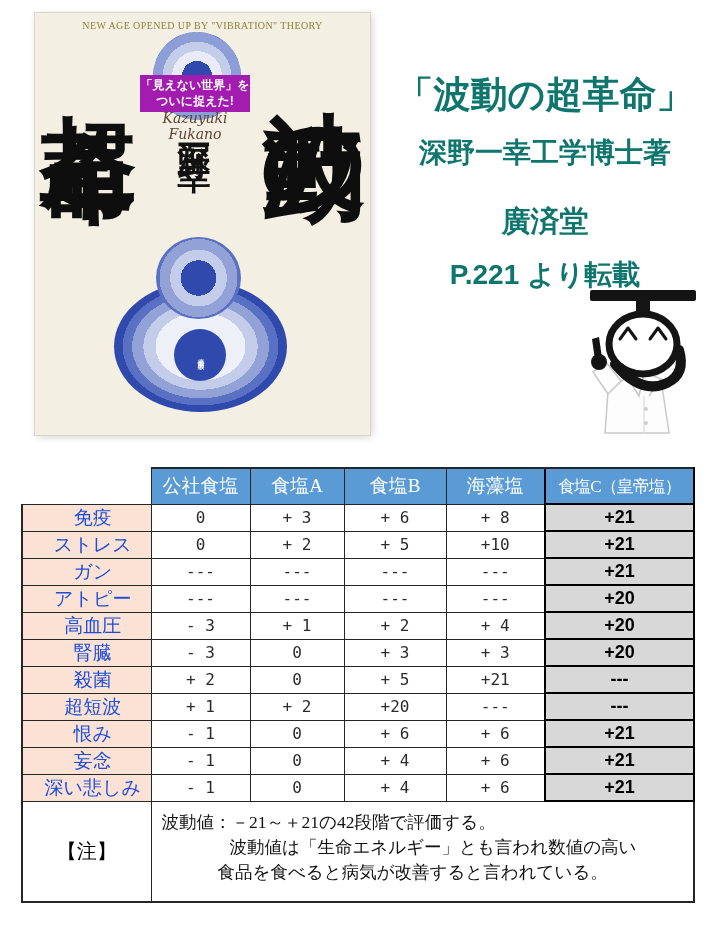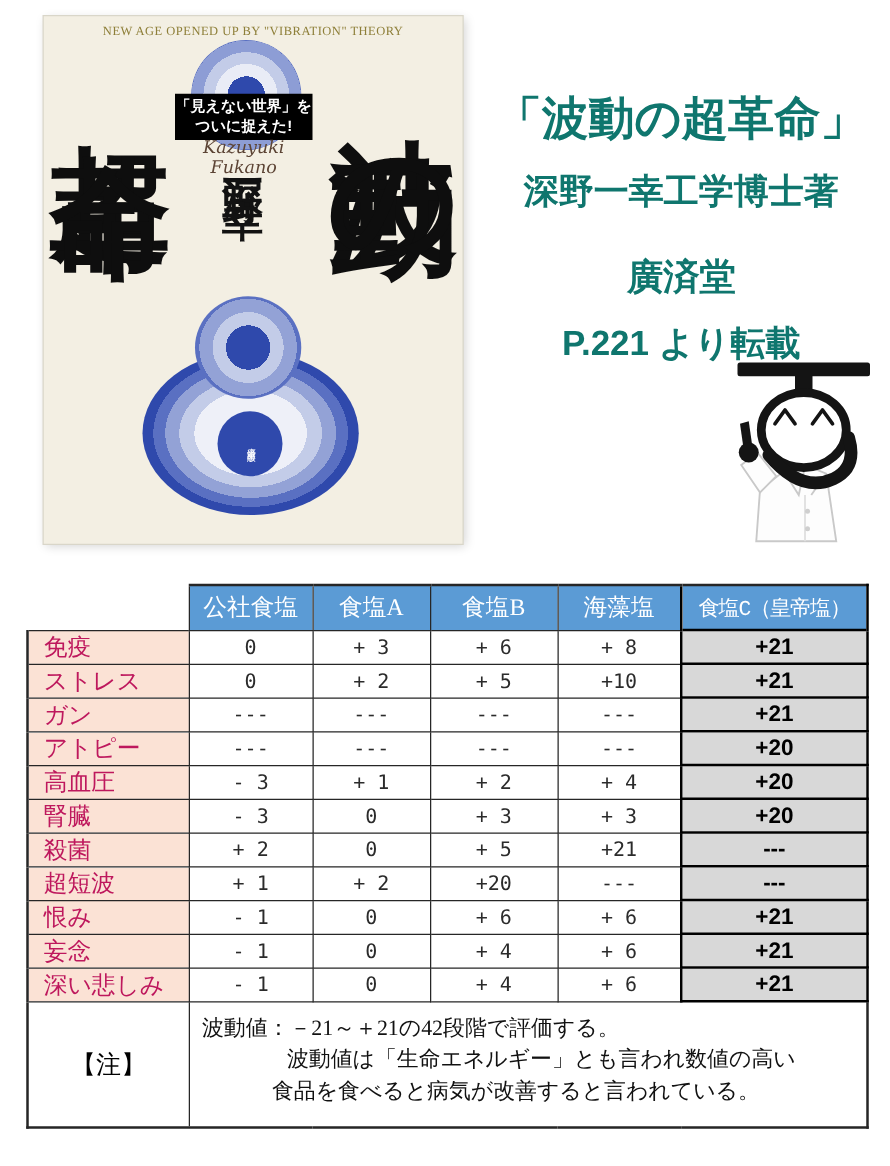--- a/index.html
+++ b/index.html
@@ -11,21 +11,21 @@
          box-shadow:0 0 0 1px #d9d6c9,2px 2px 8px rgba(0,0,0,.18);}
   .cover-caption{position:absolute;top:7px;left:0;right:0;text-align:center;
          font-family:"Liberation Serif",serif;font-weight:normal;font-size:10px;
          letter-spacing:.4px;color:#8e7f39;white-space:nowrap;}
   .kanji{writing-mode:vertical-rl;text-orientation:upright;line-height:1;color:#0e0e0e;
          font-family:"DejaVu Serif","Liberation Serif",serif;font-weight:900;z-index:3;position:absolute;}
   .kanji-right{right:2px;top:14px;font-size:103px;letter-spacing:16px;}
   .kanji-left{left:6px;top:24px;font-size:97px;letter-spacing:8px;}
   .arc{position:absolute;left:118px;top:19px;width:88px;height:88px;border-radius:50%;z-index:1;
        background:radial-gradient(circle,#2f49ac 0 24%,#e9ecf6 24% 40%,#c3cce8 40% 55%,#8d9dd5 55% 70%,#5a70c2 70% 85%,#2f49ac 85% 100%);}
-  .badge{position:absolute;left:105px;top:62px;width:110px;z-index:2;background:#000000;color:#fff;
+  .badge{position:absolute;left:105px;top:62px;width:110px;z-index:2;background:#a21caf;color:#fff;
          font-weight:bold;font-size:12px;line-height:1.3;text-align:center;padding:3px 0;}
   .signature{position:absolute;left:105px;top:97px;width:110px;text-align:center;z-index:2;
          font-family:"DejaVu Serif",serif;font-style:italic;font-size:14px;color:#5c4435;}
   .author-vert{position:absolute;left:143px;top:103px;writing-mode:vertical-rl;text-orientation:upright;
          font-family:"DejaVu Serif","Liberation Serif",serif;font-weight:700;font-size:33px;
          letter-spacing:6px;line-height:1;color:#121212;z-index:2;}
   .circle-large{position:absolute;left:79px;top:268px;width:173px;height:131px;border-radius:50%;z-index:1;
          background:radial-gradient(closest-side,#eef0f8 0 52%,#c3cce8 52% 66%,#93a2d6 66% 79%,#5a70c2 79% 90%,#2f49ac 90% 100%);}
   .circle-small{position:absolute;left:121px;top:224px;width:85px;height:82px;border-radius:50%;z-index:2;
          background:radial-gradient(circle,#2f49ac 0 30%,#c3cce8 30% 48%,#93a2d6 48% 66%,#5a70c2 66% 84%,#2f49ac 84% 100%);}
@@ -45,23 +45,23 @@
   .mascot{position:absolute;left:565px;top:282px;}
 
   
   .salt-table{position:absolute;left:21px;top:467px;border-collapse:collapse;table-layout:fixed;width:672px;}
   .salt-table th,.salt-table td{border:1.6px solid #262626;padding:0;overflow:hidden;}
   .salt-table thead tr{height:36px;}
   .salt-table tbody tr{height:25px;}
   .salt-table th.blank{border:none;background:transparent;}
   .hdr{background:#5b9bd5;color:#ffffff;font-family:"Liberation Serif",serif;font-weight:normal;
        font-size:19px;text-align:center;border-top-width:2.5px !important;}
-  .hdr.hlh{font-size:17px;letter-spacing:-1px;border-left:2.2px solid #000;border-right:2.2px solid #000;font-family:Liberation Mono, monospace;}
+  .hdr.hlh{font-size:17px;letter-spacing:-1px;border-left:2.2px solid #000;border-right:2.2px solid #000;}
   .rlabel{background:#fbe2d5;font-family:"Liberation Serif",serif;font-weight:normal;font-size:19px;
-       text-align:left;padding-left:12px !important;color:#be185d;border-left-width:2.5px !important;}
+       text-align:center;padding-left:12px !important;color:#1d4ed8;border-left-width:2.5px !important;}
   .val{font-family:"DejaVu Sans Mono","Liberation Mono",monospace;font-size:16px;color:#2b2b2b;
        text-align:center;white-space:pre;background:#fff;}
   .val.hl{background:#d8d8d8;font-family:"Liberation Sans",sans-serif;font-weight:bold;font-size:18px;
        color:#000;border:2.2px solid #000;}
   .note-row{height:101px !important;}
   .note-row th{background:#fff;font-family:"Liberation Serif",serif;font-weight:normal;font-size:20px;
        text-align:center;border-left-width:2.5px !important;border-bottom-width:2.5px !important;}
   .note-row td{background:#fff;border-bottom-width:2.5px !important;border-right-width:2.5px !important;
        vertical-align:top;font-family:"Liberation Serif",serif;font-size:17.5px;color:#111;
        padding:8px 4px 0 10px !important;line-height:25px;}

